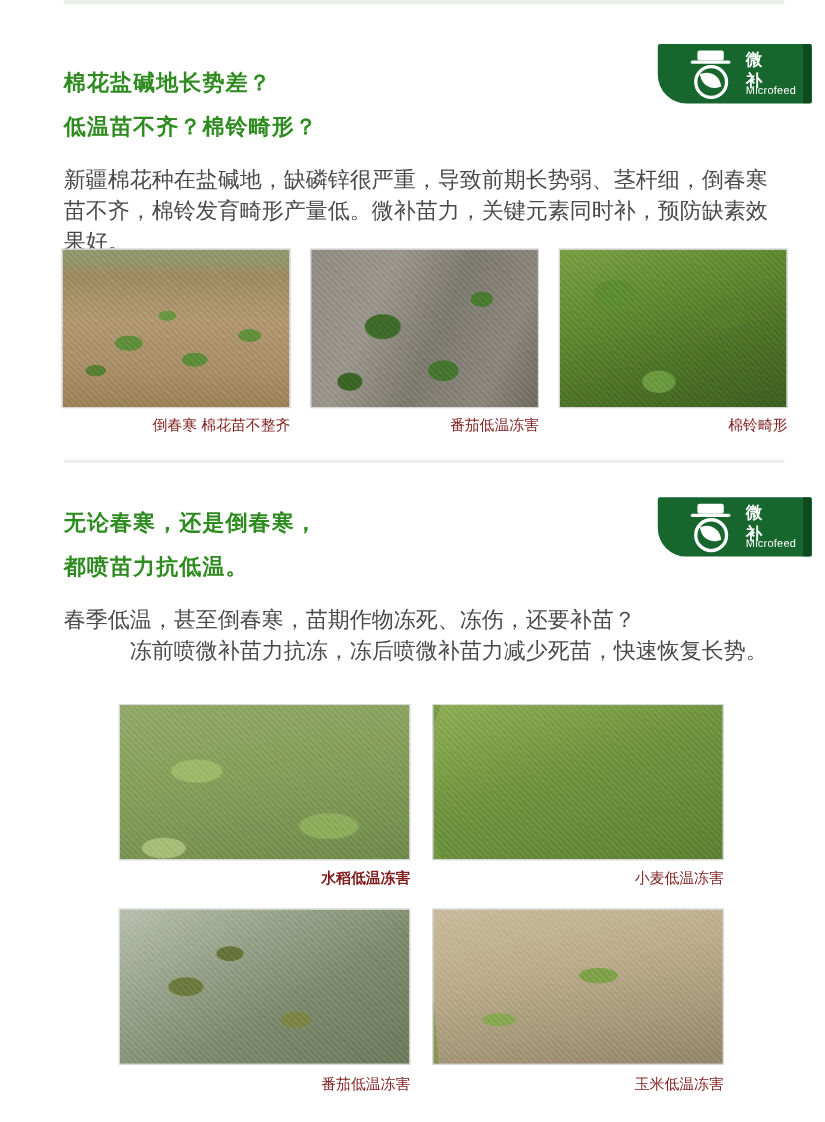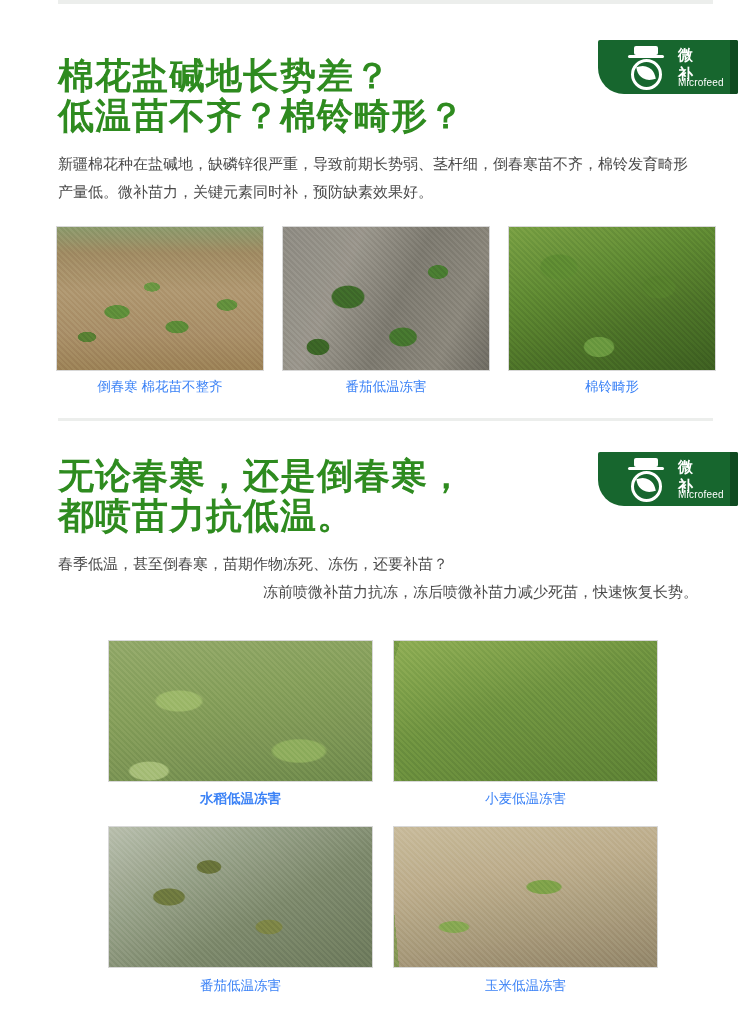--- a/index.html
+++ b/index.html
@@ -46,35 +46,35 @@
     top: 418px;
     width: 655px;
     height: 3px;
     background: #eceeec;
   }
 
   .headline {
     position: absolute;
     left: 58px;
     color: #2e8b1f;
-    font-size: 36px;
+    font-size: 20px;
     font-weight: bold;
     letter-spacing: 1px;
     line-height: 40px;
     white-space: nowrap;
   }
   .headline.l1 { top: 18px; }
   .headline.l2 { top: 58px; }
 
   .body-text {
     position: absolute;
     left: 58px;
     width: 640px;
     color: #4a4a4a;
-    font-size: 15px;
+    font-size: 20px;
     line-height: 28px;
   }
 
   
   .logo-badge {
     position: absolute;
     width: 140px;
     height: 54px;
     background: #17662e;
     border-radius: 2px 2px 2px 26px;
@@ -159,22 +159,22 @@
     border: 1px solid #d8d8d8;
     background: #cfcfcf;
     overflow: hidden;
   }
   .imgcard .photo {
     position: absolute;
     inset: 0;
   }
   .caption {
     position: absolute;
-    text-align: center;
-    color: #3b82f6;
+    text-align: right;
+    color: #7f1d1d;
     font-size: 13.5px;
     white-space: nowrap;
   }
 
   
   .ph-soil-seedlings {
     background:
       radial-gradient(ellipse 22px 12px at 60px 85px, #5f8f3a 0%, #5f8f3a 55%, rgba(0,0,0,0) 60%),
       radial-gradient(ellipse 20px 11px at 120px 100px, #5d8c38 0%, #5d8c38 55%, rgba(0,0,0,0) 60%),
       radial-gradient(ellipse 18px 10px at 170px 78px, #628f3c 0%, #628f3c 55%, rgba(0,0,0,0) 60%),

